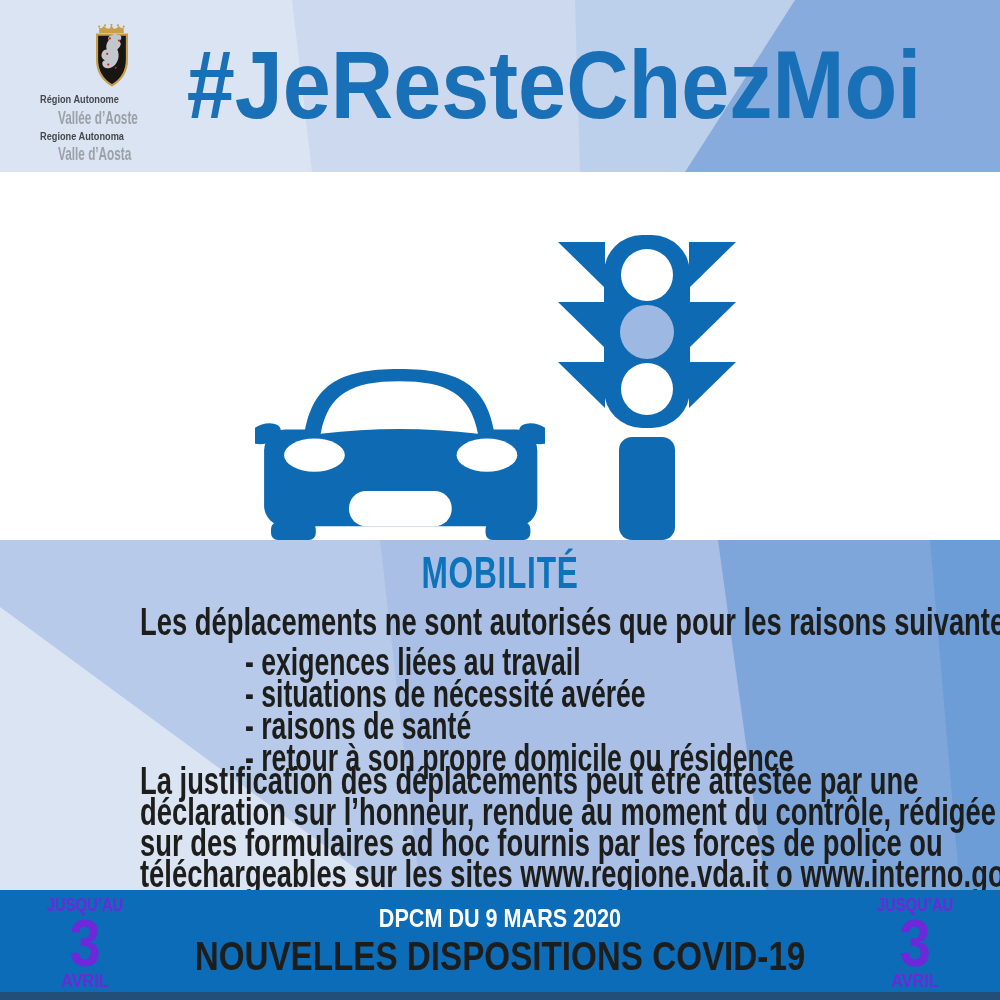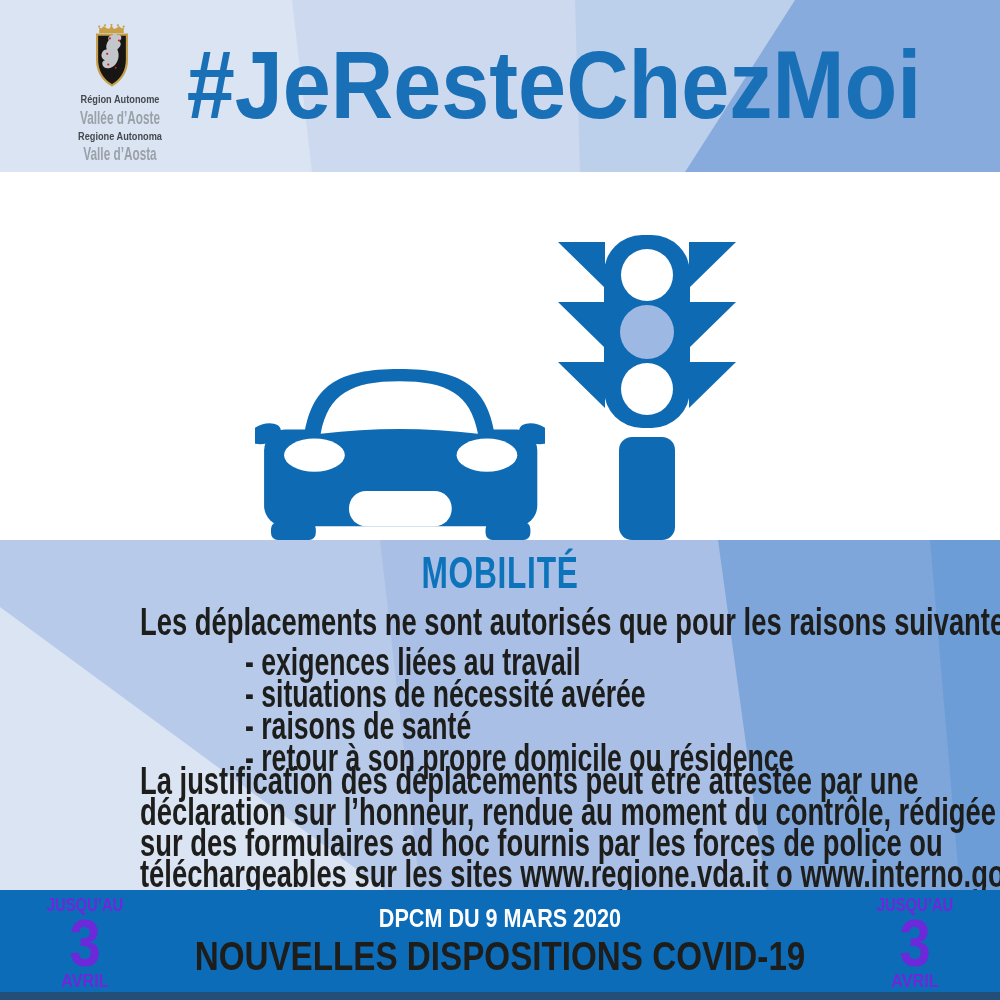--- a/index.html
+++ b/index.html
@@ -14,21 +14,21 @@
   .header-bg{left:0;top:0;width:1000px;height:172px;}
   .white-band{left:0;top:172px;width:1000px;height:368px;background:#ffffff;}
   .hashtag{
     left:0;top:30px;width:1000px;text-align:center;
     font-size:96px;font-weight:700;color:#1a70b6;line-height:110px;
     transform:scaleX(0.90);transform-origin:50% 50%;
     padding-left:120px;box-sizing:border-box;white-space:nowrap;
   }
   
   .coa{left:89px;top:24px;width:46px;height:64px;}
-  .logo-text{left:20px;top:92px;width:200px;text-align:center;line-height:1;}
+  .logo-text{left:20px;top:92px;width:200px;text-align:left;line-height:1;}
   .logo-small{font-size:11.5px;font-weight:700;color:#45494d;transform:scaleX(0.8);transform-origin:50% 50%;white-space:nowrap;margin:2px 0;}
   .logo-big{font-size:19px;font-weight:700;color:#9ba1a8;transform:scaleX(0.62);transform-origin:50% 50%;white-space:nowrap;margin:1px 0 4px 0;}
   
   .car-icon{left:255px;top:362px;width:290px;height:178px;}
   .light-icon{left:552px;top:230px;width:190px;height:310px;}
   
   .body-bg{left:0;top:540px;width:1000px;height:350px;}
   .mobilite{
     left:0;top:548px;width:1000px;text-align:center;
     font-size:44px;font-weight:700;color:#0d73ba;letter-spacing:1px;

